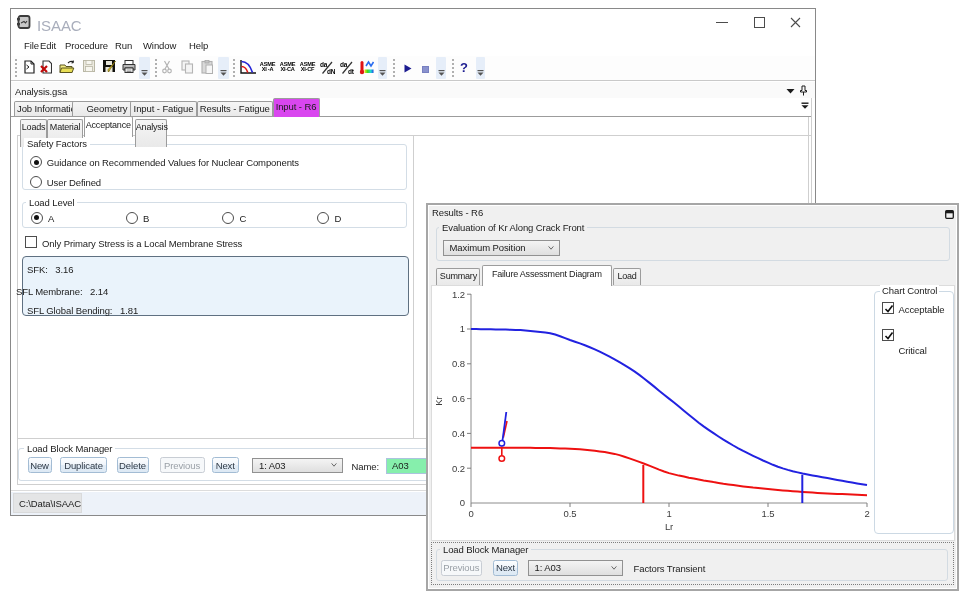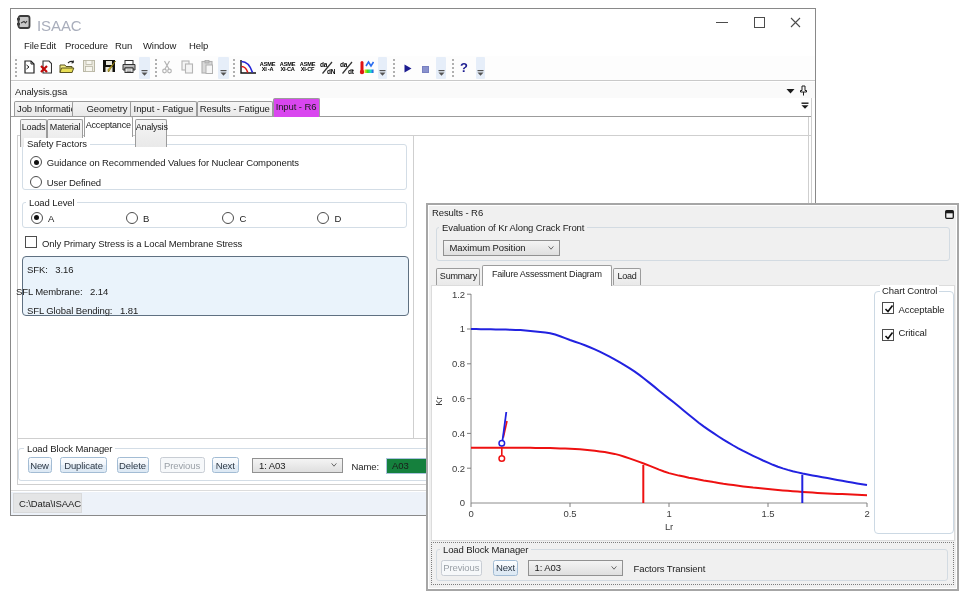--- a/index.html
+++ b/index.html
@@ -44,21 +44,21 @@
 .lbl { position:absolute; white-space:nowrap; }
 
 
 .btn { position:absolute; border:1px solid #a3bcd4; border-radius:2.5px;
   background:linear-gradient(#fcfdfe 0%,#f0f5fb 48%,#e2ecf6 52%,#dde9f4 100%);
   text-align:center; line-height:15px; font-size:9.5px; color:#2f3a47; }
 .btn.dis { border-color:#c8cdd4; background:#f6f8fa; color:#9aa0a7; }
 .combo { position:absolute; border:1px solid #919191;
   background:linear-gradient(#f4f4f4,#dfdfdf); line-height:13px; padding-left:6px; }
 .combo .arr { position:absolute; right:5px; top:4px; width:6px; height:4px; }
-.tinput { position:absolute; border:1px solid #abc3de; background:#15803d; line-height:13px;
+.tinput { position:absolute; border:1px solid #abc3de; background:#86efac; line-height:13px;
   padding-left:5px; }
 
 
 #statusbar { left:11px; top:491.5px; width:804px; height:23px; background:#edf2f9; }
 #statchip { left:13px; top:492.5px; width:69px; height:20px; background:#e4e5e6; border:1px solid #d9dadb;
   line-height:20px; padding-left:5px; }
 
 
 #fwin { left:426px; top:203px; width:533px; height:388px; background:#f0f0f0;
   border:2px solid #a6a6a6; box-shadow:inset 0 0 0 1px #ffffff; z-index:10; }
@@ -386,21 +386,21 @@
   <div class="lbl" style="left:880px;top:285px;background:#fff;padding:0 2px;z-index:13">Chart Control</div>
   <div class="cbox" style="left:882px;top:302px;z-index:13"></div>
   <svg class="abs" style="left:883.5px;top:303.5px;z-index:14" width="10" height="10" viewBox="0 0 10 10">
       <path d="M1.5 5 L4 7.5 L8.5 1.5" fill="none" stroke="#111" stroke-width="1.6"></path>
     </svg>
   <div class="lbl" style="left:898.5px;top:303.5px;z-index:13">Acceptable</div>
   <div class="cbox" style="left:882px;top:329px;z-index:13"></div>
   <svg class="abs" style="left:883.5px;top:330.5px;z-index:14" width="10" height="10" viewBox="0 0 10 10">
       <path d="M1.5 5 L4 7.5 L8.5 1.5" fill="none" stroke="#111" stroke-width="1.6"></path>
     </svg>
-  <div class="lbl" style="left:898.5px;top:327px;z-index:13">Critical</div>
+  <div class="lbl" style="left:898.5px;top:345px;z-index:13">Critical</div>
 
   <div id="dockpanel" class="abs"></div>
   <div class="fgbox" style="left:436px;top:549px;width:512px;height:32px;z-index:12"></div>
   <div class="fglabel" style="left:440px;top:544px;z-index:13">Load Block Manager</div>
   <div class="btn dis" style="left:440.8px;top:560px;width:41px;height:16px;z-index:13;line-height:14px">Previous</div>
   <div class="btn" style="left:493px;top:560px;width:25px;height:16px;z-index:13;line-height:14px">Next</div>
   <div class="combo" style="left:527.5px;top:560px;width:95px;height:16px;z-index:13;line-height:14px">1: A03
     <svg class="arr" width="7" height="5" viewBox="0 0 7 5" style="top:5px">
         <path d="M0.5 0.5 L3.5 4 L6.5 0.5" fill="none" stroke="#555" stroke-width="1.1"></path>
       </svg>

